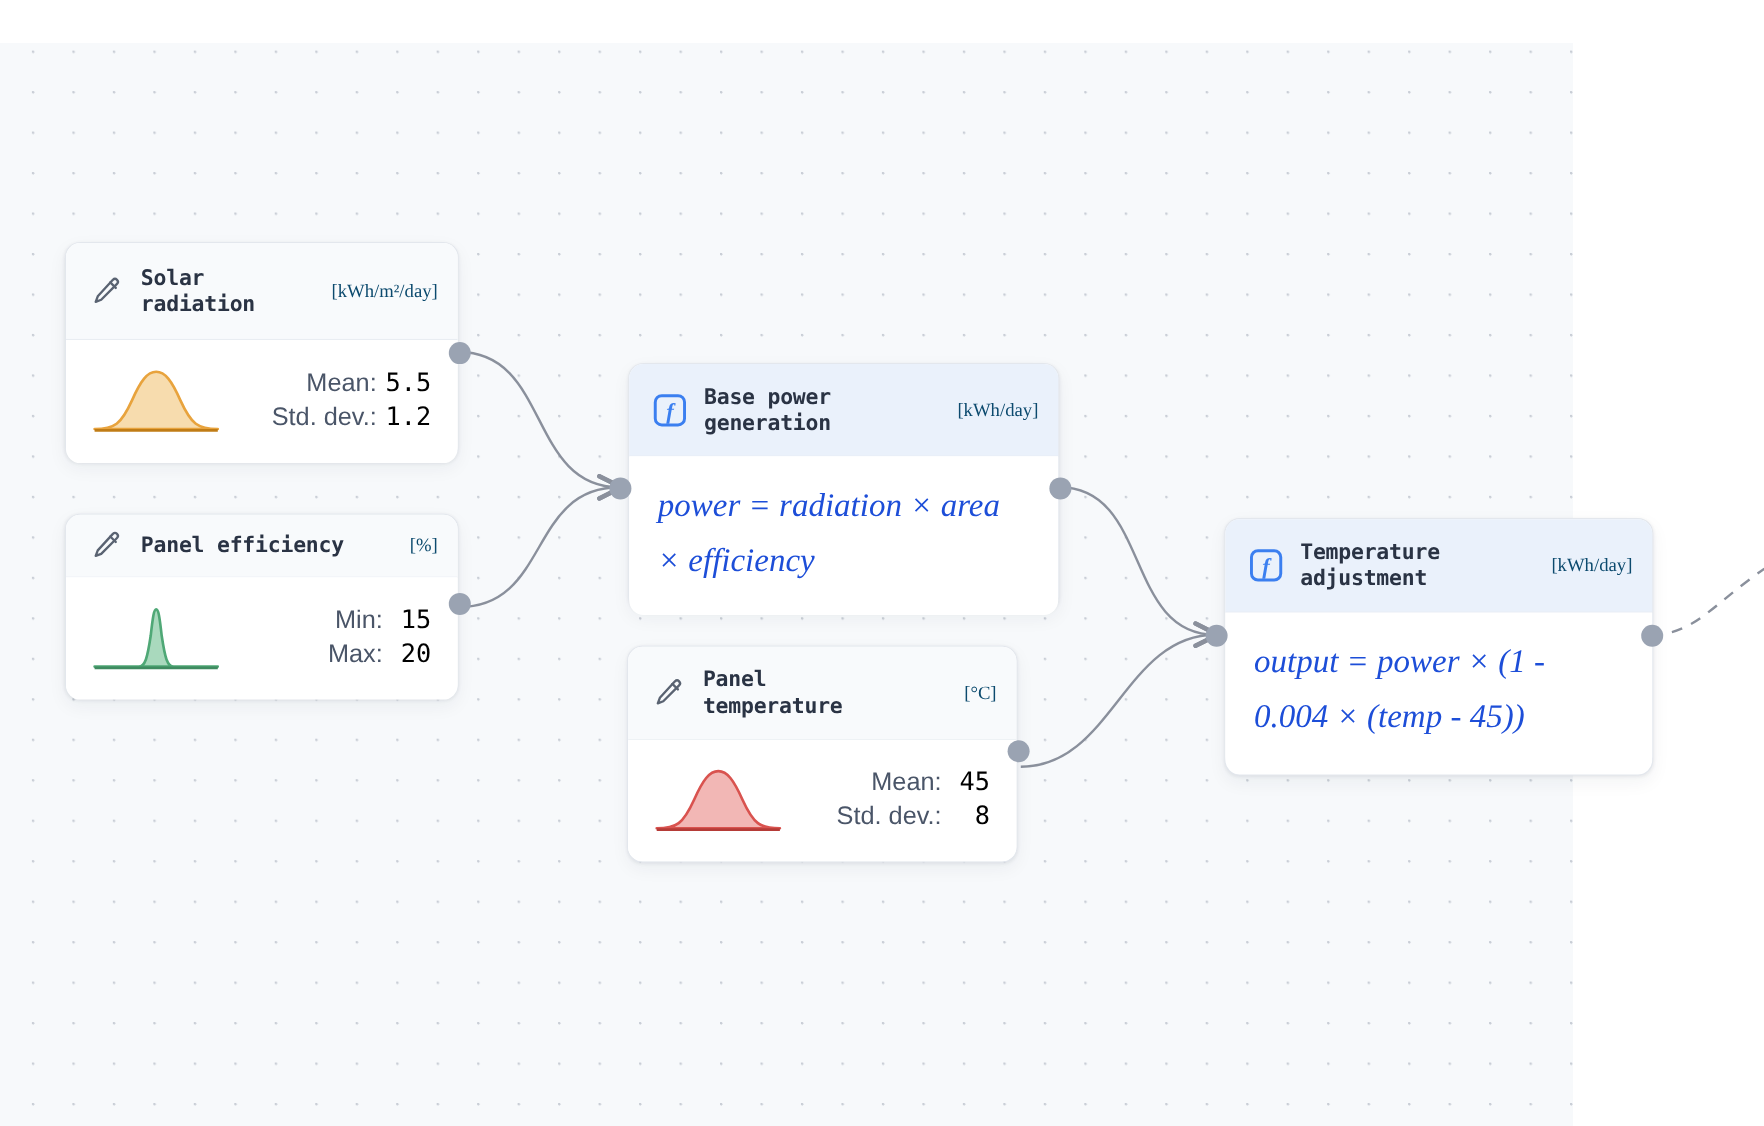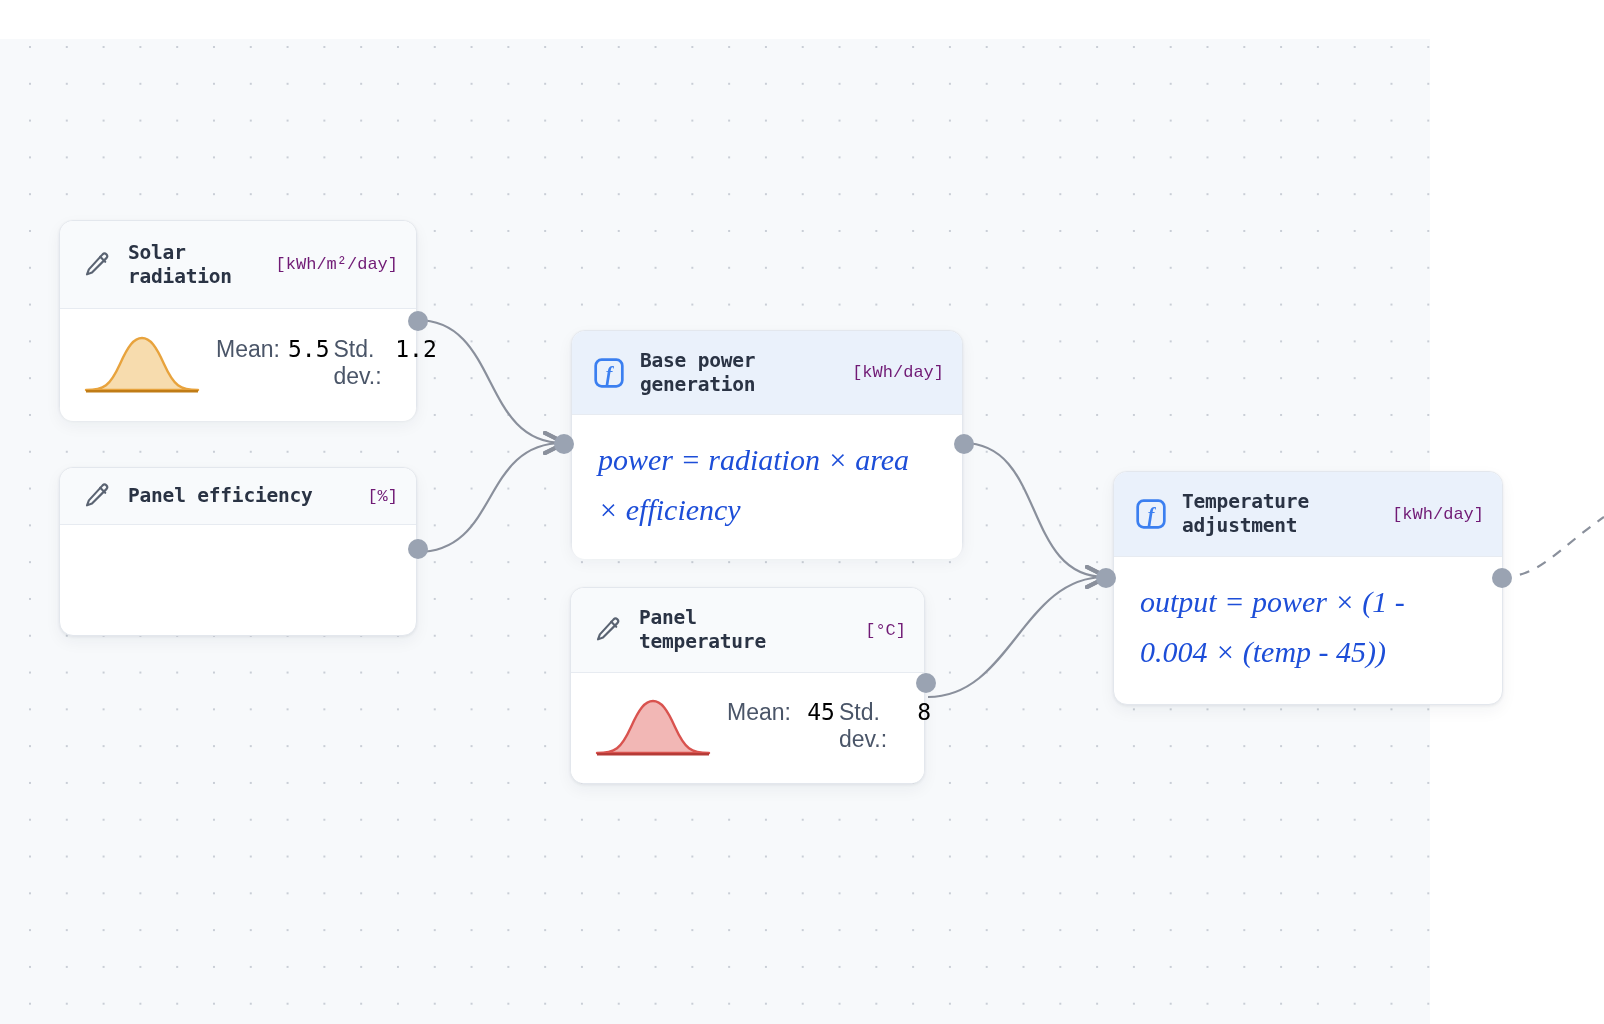--- a/index.html
+++ b/index.html
@@ -72,23 +72,23 @@
     font-weight: bold;
     font-size: 19.5px;
     line-height: 24px;
     color: #2a3344;
     letter-spacing: -0.2px;
     white-space: pre-line;
   }
 
   .node-unit {
     flex: 0 0 auto;
-    font-family: Liberation Mono, monospace;
+    font-family: Liberation Serif, serif;
     font-size: 17px;
-    color: #701a75;
+    color: #0c4a6e;
     margin-left: 10px;
     align-self: center;
     white-space: nowrap;
   }
 
   .node-body {
     box-sizing: border-box;
     background: #ffffff;
     border-bottom-left-radius: 13px;
     border-bottom-right-radius: 13px;
@@ -103,21 +103,21 @@
   }
   .dist-spark {
     flex: 0 0 auto;
     width: 120px;
     height: 70px;
     margin-right: 14px;
   }
   .stats {
     flex: 1 1 auto;
     display: flex;
-    flex-direction: row;
+    flex-direction: column;
     justify-content: flex-start;
     gap: 4px;
   }
   .stat-row {
     display: flex;
     justify-content: flex-end;
     align-items: baseline;
     gap: 8px;
   }
   .stat-label {
@@ -213,20 +213,38 @@
     <div class="node-header" style="height:57px;">
       <span class="node-icon">
         <svg width="30" height="30" viewBox="0 0 24 24" fill="none" stroke="#5a6372" stroke-width="1.7" stroke-linecap="round" stroke-linejoin="round">
           <path d="M16.5 3.5 a2.1 2.1 0 0 1 3 3 L8 18 L4 19.5 L5.5 15.5 Z"></path>
           <path d="M14.6 5.4 L18.6 9.4"></path>
         </svg>
       </span>
       <span class="node-title">Panel efficiency</span>
       <span class="node-unit">[%]</span>
     </div>
+    <div class="node-body dist-body" style="height:111px;">
+      <span class="dist-spark">
+        <svg width="120" height="70" viewBox="0 0 120 70" preserveAspectRatio="none">
+          <path d="M4,62 L44,62 C50,62 52,54 55,34 C57,16 58,10 60,10 C62,10 63,16 65,34 C68,54 70,62 76,62 L116,62 Z" fill="#a9d9bd" stroke="#4fa876" stroke-width="2.4" stroke-linejoin="round"></path>
+          <line x1="4" y1="63.2" x2="116" y2="63.2" stroke="#3f8b60" stroke-width="2.6"></line>
+        </svg>
+      </span>
+      <span class="stats">
+        <span class="stat-row">
+          <span class="stat-label">Min:</span>
+          <span class="stat-value">15</span>
+        </span>
+        <span class="stat-row">
+          <span class="stat-label">Max:</span>
+          <span class="stat-value">20</span>
+        </span>
+      </span>
+    </div>
     <span class="port" style="left:358px; top:81px;"></span>
   </div>
 
   <div class="node func-node" style="left:571px; top:291px; width:392px; height:226px;">
     <div class="node-header" style="height:84px;">
       <span class="node-icon">
         <svg width="34" height="34" viewBox="0 0 24 24">
           <rect x="2.6" y="2.6" width="18.8" height="18.8" rx="4.2" fill="none" stroke="#3b7ff0" stroke-width="1.9"></rect>
           <text x="12" y="17.4" text-anchor="middle" font-family="Liberation Serif, serif" font-style="italic" font-weight="bold" font-size="14.5" fill="#3b7ff0">f</text>
         </svg>

